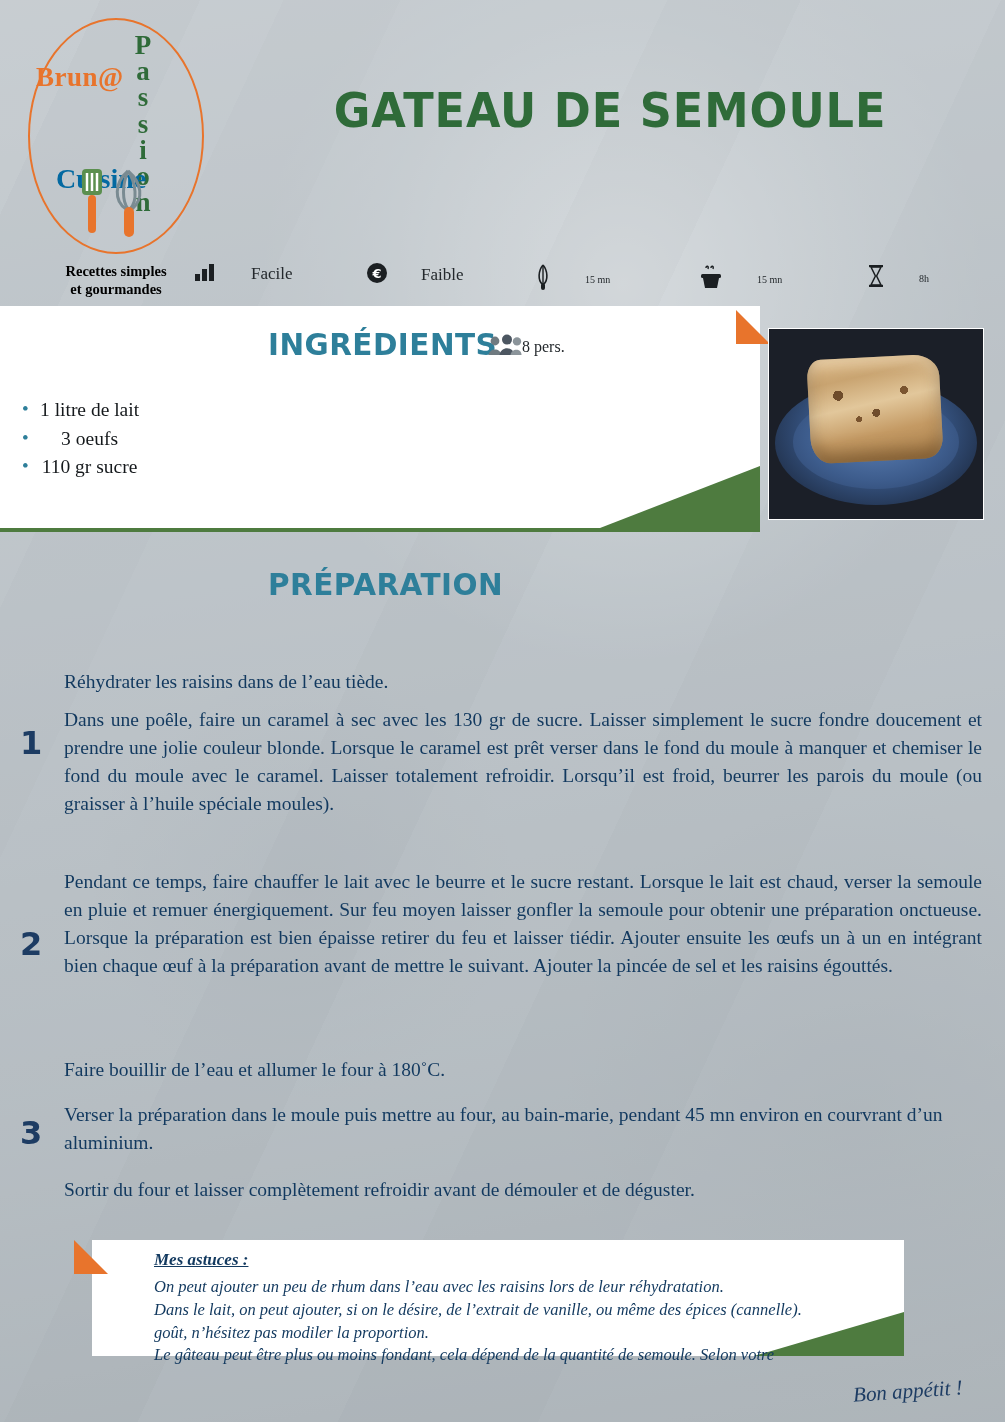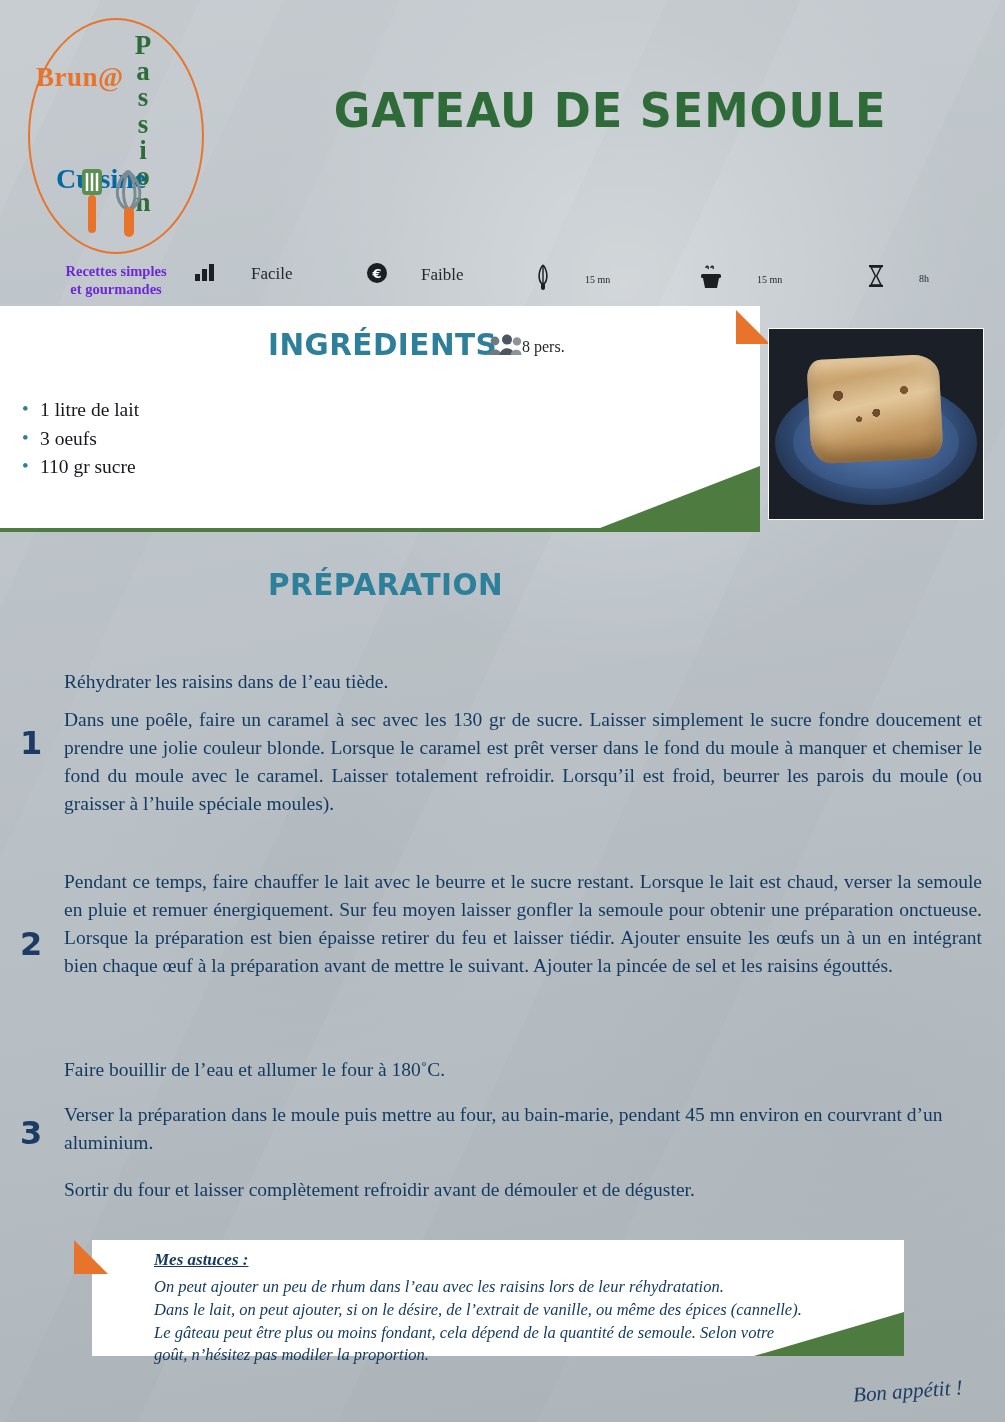--- a/index.html
+++ b/index.html
@@ -92,21 +92,21 @@
     width: 86px; height: 74px;
   }
   .logo-tag {
     position: absolute;
     left: 0; top: 252px;
     width: 196px;
     text-align: center;
     font-family: "Liberation Serif", serif;
     font-weight: bold;
     font-size: 14.5px;
-    color: #6d28d9;
+    color: #000000;
     line-height: 1.25;
   }
 
   
   .title {
     position: absolute;
     left: 260px; top: 82px;
     width: 700px;
     text-align: center;
     font-family: "DejaVu Sans", sans-serif;
@@ -187,21 +187,21 @@
   }
   ul.ing-list {
     position: absolute;
     margin: 0; padding: 0 0 0 20px;
     list-style: none;
     font-family: "Liberation Serif", serif;
     font-size: 19.5px;
     color: #15191c;
     line-height: 1.47;
   }
-  ul.ing-list li { position: relative; }
+  ul.ing-list li { position: relative; text-align: center; }
   ul.ing-list li::before {
     content: "•";
     position: absolute;
     left: -18px; top: -1px;
     color: #2e7f9a;
     font-size: 19px;
   }
   ul.ing-col1 { left: 20px; top: 396px; }
   ul.ing-col2 { left: 410px; top: 396px; }
   ul.ing-list em { font-style: italic; }
@@ -513,20 +513,20 @@
 
   <div class="para nojust" style="left:64px; top:1176px; width:900px;">Sortir du four et laisser complètement refroidir avant de démouler et de déguster.</div>
 
   <div class="tips">
     <div class="tips-accent"></div>
     <div class="tips-corner"></div>
     <div class="tips-title">Mes astuces :</div>
     <div class="tips-body">
       <div>On peut ajouter un peu de rhum dans l’eau avec les raisins lors de leur réhydratation.</div>
       <div>Dans le lait, on peut ajouter, si on le désire, de l’extrait de vanille, ou même des épices (cannelle).</div>
+      <div>goût, n’hésitez pas modiler la proportion.</div>
       <div>Le gâteau peut être plus ou moins fondant, cela dépend de la quantité de semoule. Selon votre</div>
-      <div>goût, n’hésitez pas modiler la proportion.</div>
     </div>
   </div>
 
   <div class="bon">Bon appétit !</div>
 
 </div>
 
 </body></html>

